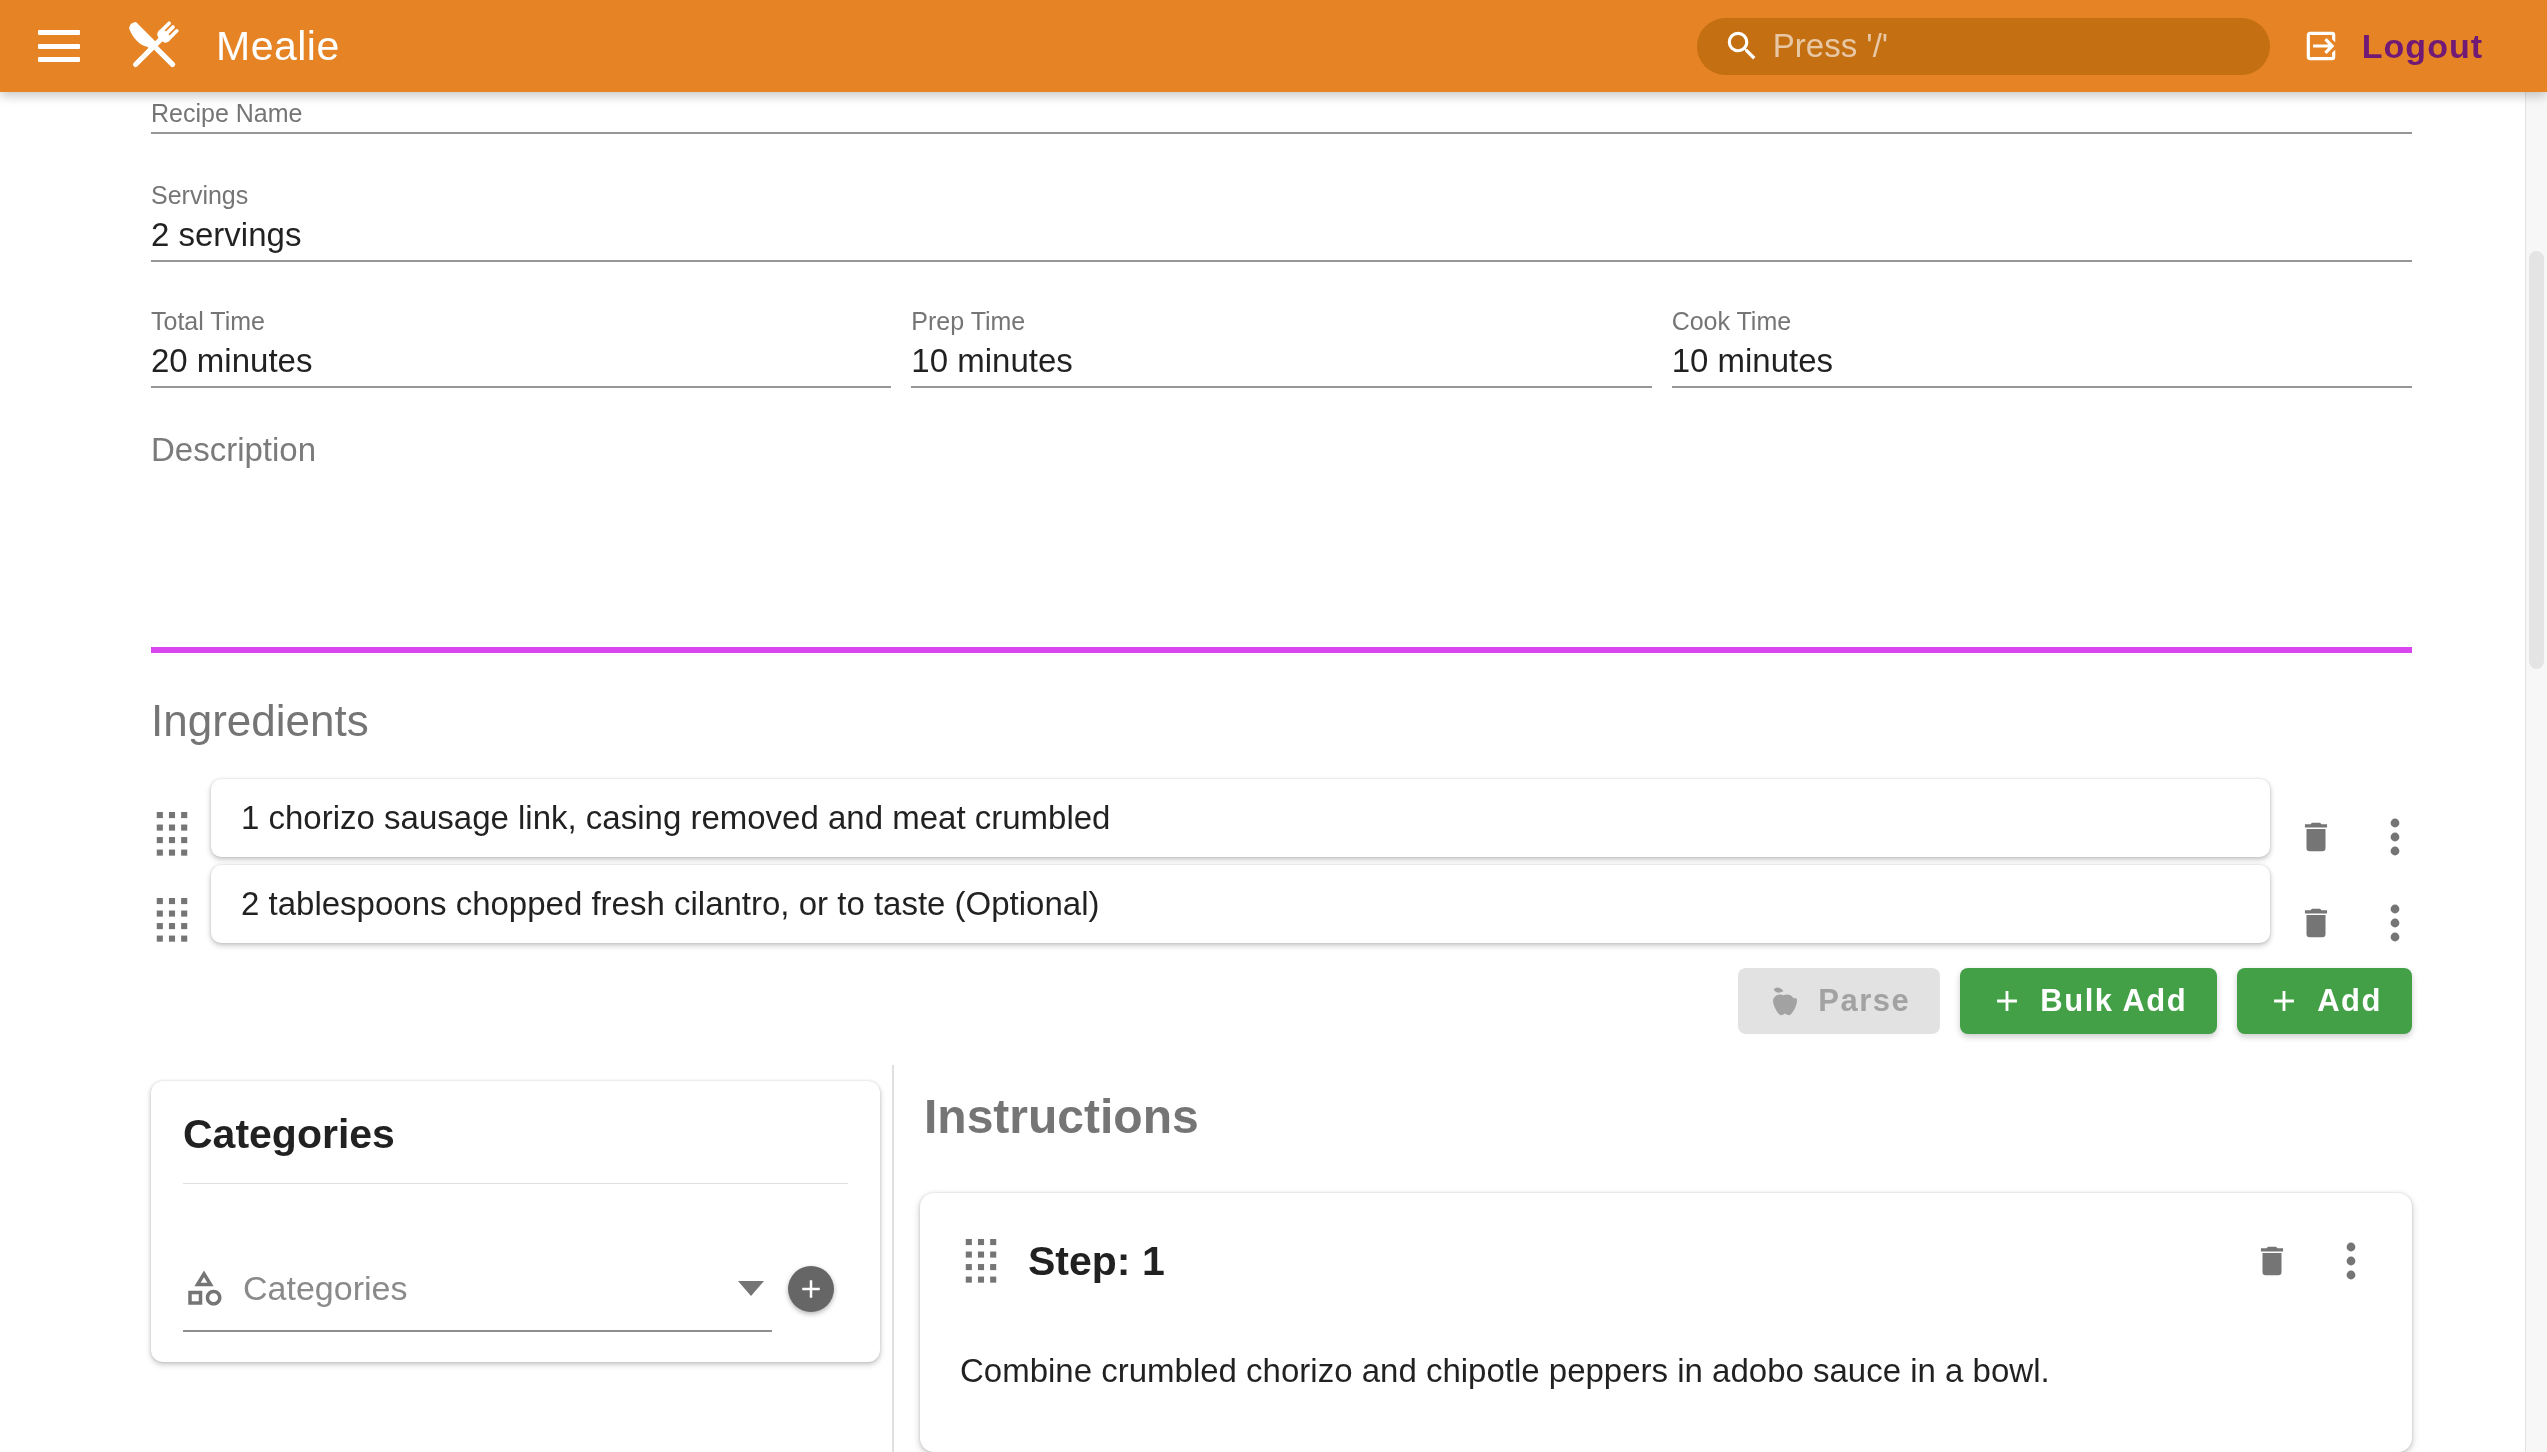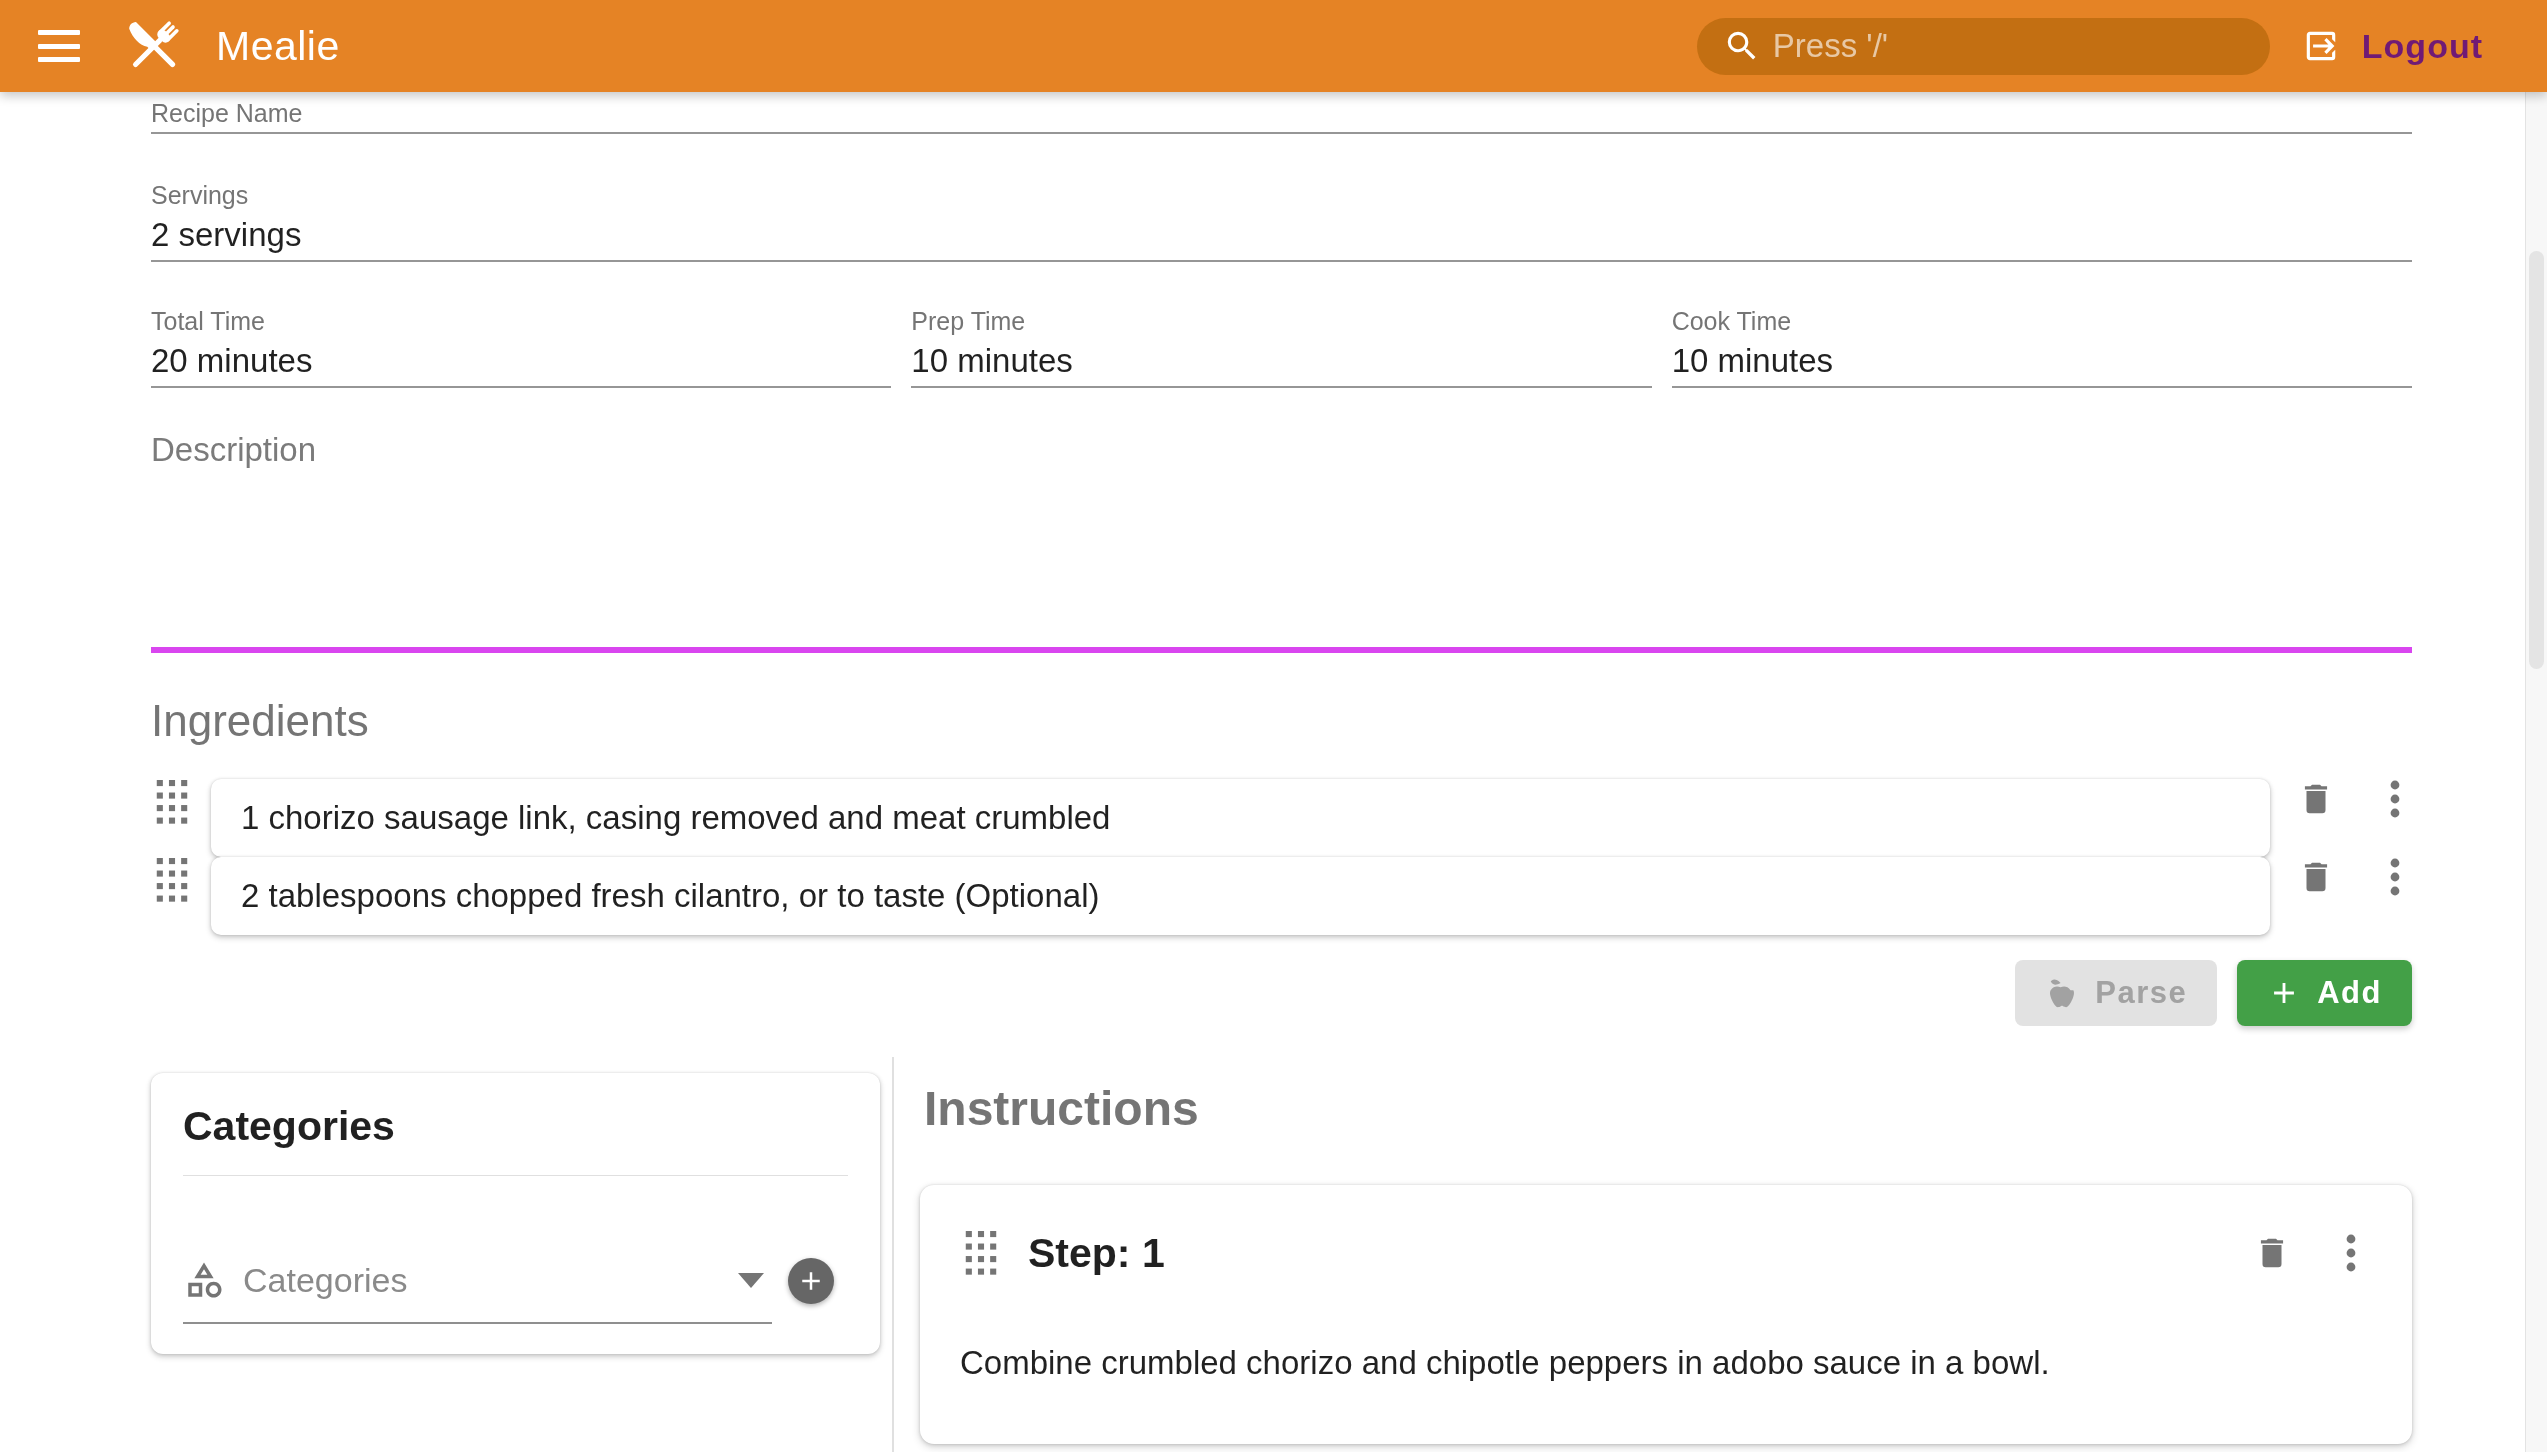--- a/index.html
+++ b/index.html
@@ -47,21 +47,21 @@
   .field .fvalue { font-size:33px; line-height:42px; margin-top:4px; color:rgba(0,0,0,.87); }
   .field-servings { margin-top:46px; }
   .times-row { display:flex; gap:20px; margin-top:44px; }
   .times-row .field { flex:1; }
   .description-block { margin-top:42px; border-bottom:6px solid #d946ef; }
   .description-block .dlabel { font-size:33px; line-height:40px; color:#7b7b7b; }
   .description-block .dspace { height:177px; }
   .section-title { margin-top:44px; font-size:44px; line-height:48px; font-weight:400; color:#757575; }
   
   .ing-rows { margin-top:34px; }
-  .ing-row { display:flex; align-items:flex-start; height:78px; margin-bottom:0; }
+  .ing-row { display:flex; align-items:flex-end; height:78px; margin-bottom:8px; }
   .drag-handle { width:36px; height:46px; flex:none; margin:0 4px; cursor:grab; display:flex; align-items:center; }
   .drag-handle svg { width:34px; height:44px; fill:#757575; }
   .ing-card {
     flex:1; height:78px; margin-left:16px; background:#fff;
     border-radius:10px; display:flex; align-items:center; padding:0 30px;
     box-shadow:0 3px 6px rgba(0,0,0,.16), 0 1px 4px rgba(0,0,0,.12), 0 0 2px rgba(0,0,0,.1);
     font-size:33px; color:rgba(0,0,0,.87);
   }
   .icon-btn { background:none; border:none; cursor:pointer; padding:0; display:flex; align-items:center; justify-content:center; }
   .trash-btn { margin-left:26px; width:40px; height:40px; }
@@ -269,20 +269,26 @@
     <button class="btn btn-disabled">
       <svg viewBox="0 0 24 24">
           <path d="M20,10C22,13 17,22 15,22C13,22 13,21 12,21C11,21 11,22 9,22C7,22 2,13 4,10C6,7 9,7 11,8V5C5.38,8.07 4.11,3.78 4.11,3.78C4.11,3.78 6.77,0.19 11,5V8C13,7 16,7 18,10Z"></path>
         </svg>
       <span>Parse</span>
     </button>
     <button class="btn btn-green">
       <svg viewBox="0 0 24 24">
           <path d="M19,13H13V19H11V13H5V11H11V5H13V11H19V13Z"></path>
         </svg>
+      <span>Bulk Add</span>
+    </button>
+    <button class="btn btn-green">
+      <svg viewBox="0 0 24 24">
+          <path d="M19,13H13V19H11V13H5V11H11V5H13V11H19V13Z"></path>
+        </svg>
       <span>Add</span>
     </button>
   </div>
 
   <div class="bottom">
     <div class="left-col">
       <div class="cat-card">
         <div class="cat-title">Categories</div>
         <div class="cat-divider"></div>
         <div class="cat-select-row">

